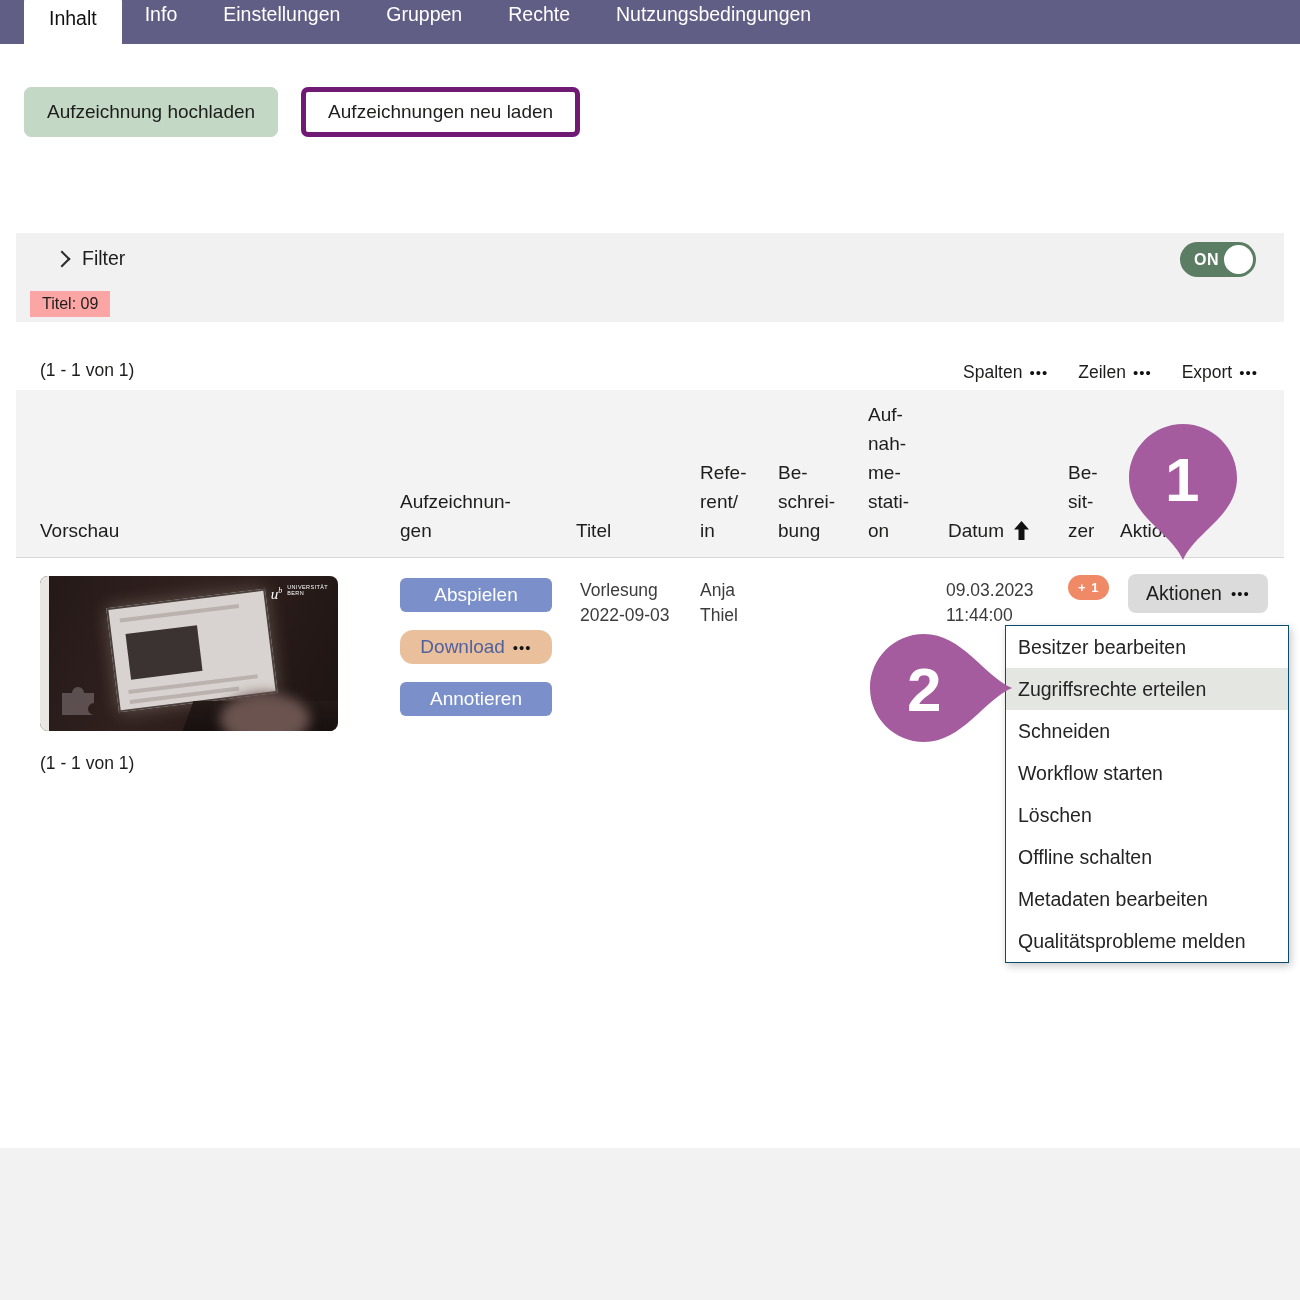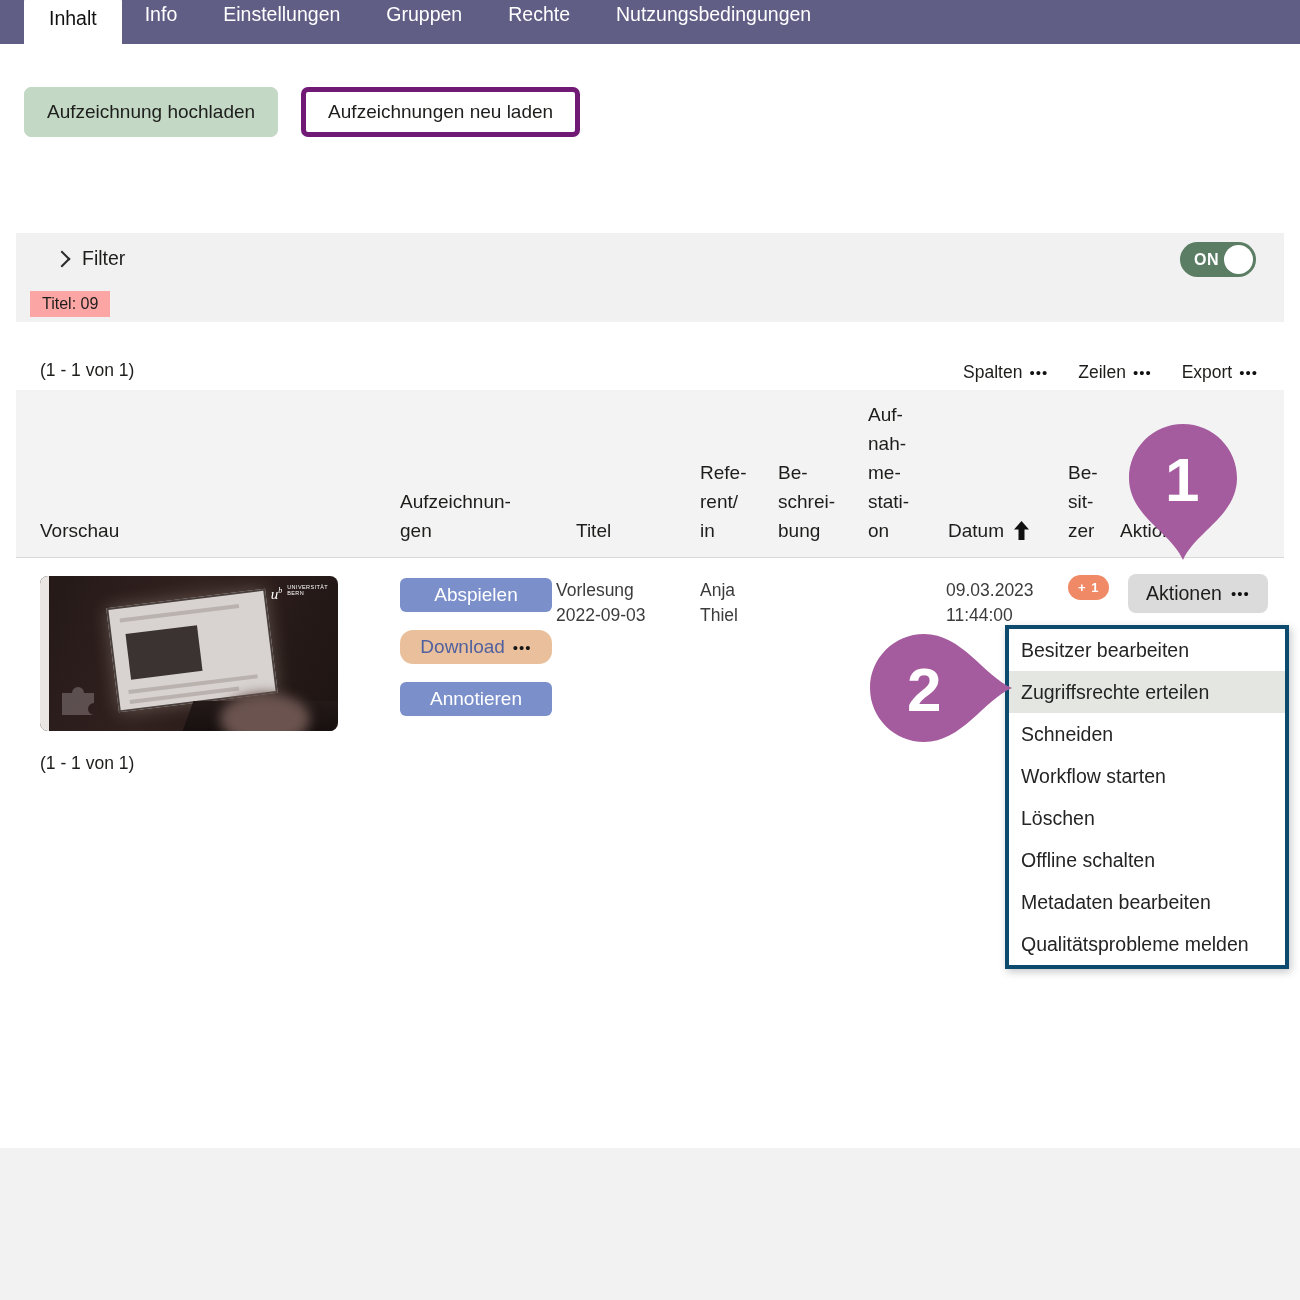--- a/index.html
+++ b/index.html
@@ -95,37 +95,37 @@
   .btn-play, .btn-annotate { background:#7b90ca; color:#ffffff; border:none;
        border-radius:6px; font-size:19px; padding:6px 0; width:152px; cursor:pointer;
        font-family:inherit; }
   .btn-download { background:#e9c09b; color:#51619f; border:none; border-radius:13px;
        font-size:19px; padding:6px 0; width:152px; cursor:pointer; font-family:inherit;
        display:flex; justify-content:center; align-items:center; gap:8px; }
   .btn-download .dots { color:#161616; }
 
   .cell { position:absolute; top:19px; font-size:17.5px; line-height:25px;
           color:#3c3c3c; }
-  .cell-titel { left:540px; width:100px; }
+  .cell-titel { left:564px; width:100px; }
   .cell-referent { left:684px; width:62px; }
   .cell-datum { left:930px; width:112px; }
   .badge { position:absolute; left:1052px; top:16px; background:#f08a66;
            color:#ffffff; font-size:13px; font-weight:bold; border-radius:13px;
            padding:5px 10px; letter-spacing:1px; }
   .btn-actions { position:absolute; left:1112px; top:15px; background:#dcdbdc;
            border:none; border-radius:8px; font-size:19.5px; color:#1d1d1b;
            padding:8px 18px; cursor:pointer; font-family:inherit;
            display:flex; align-items:center; gap:9px; }
 
   .count-bottom { position:absolute; top:753px; left:40px; font-size:17.5px; }
 
   
   .dropdown { position:absolute; top:625px; left:1005px; width:284px;
               background:#ffffff; box-shadow:2px 3px 8px rgba(0,0,0,.22);
-              border:4px solid #0c4a6e; z-index:5; }
+              border:1px solid #0c4a6e; z-index:5; }
   .dd-item { font-size:19.5px; color:#242424; padding:9px 12px; height:42px;
              display:flex; align-items:center; cursor:pointer; }
   .dd-item.highlight { background:#e3e6e1; }
 
   
   .marker { position:absolute; z-index:9; }
   .marker-num { position:absolute; color:#ffffff; font-size:62px; font-weight:bold; }
   #marker1 { top:422px; left:1127px; width:112px; height:140px; }
   #marker1 .marker-num { left:38px; top:22px; }
   #marker2 { top:632px; left:868px; width:146px; height:112px; }

